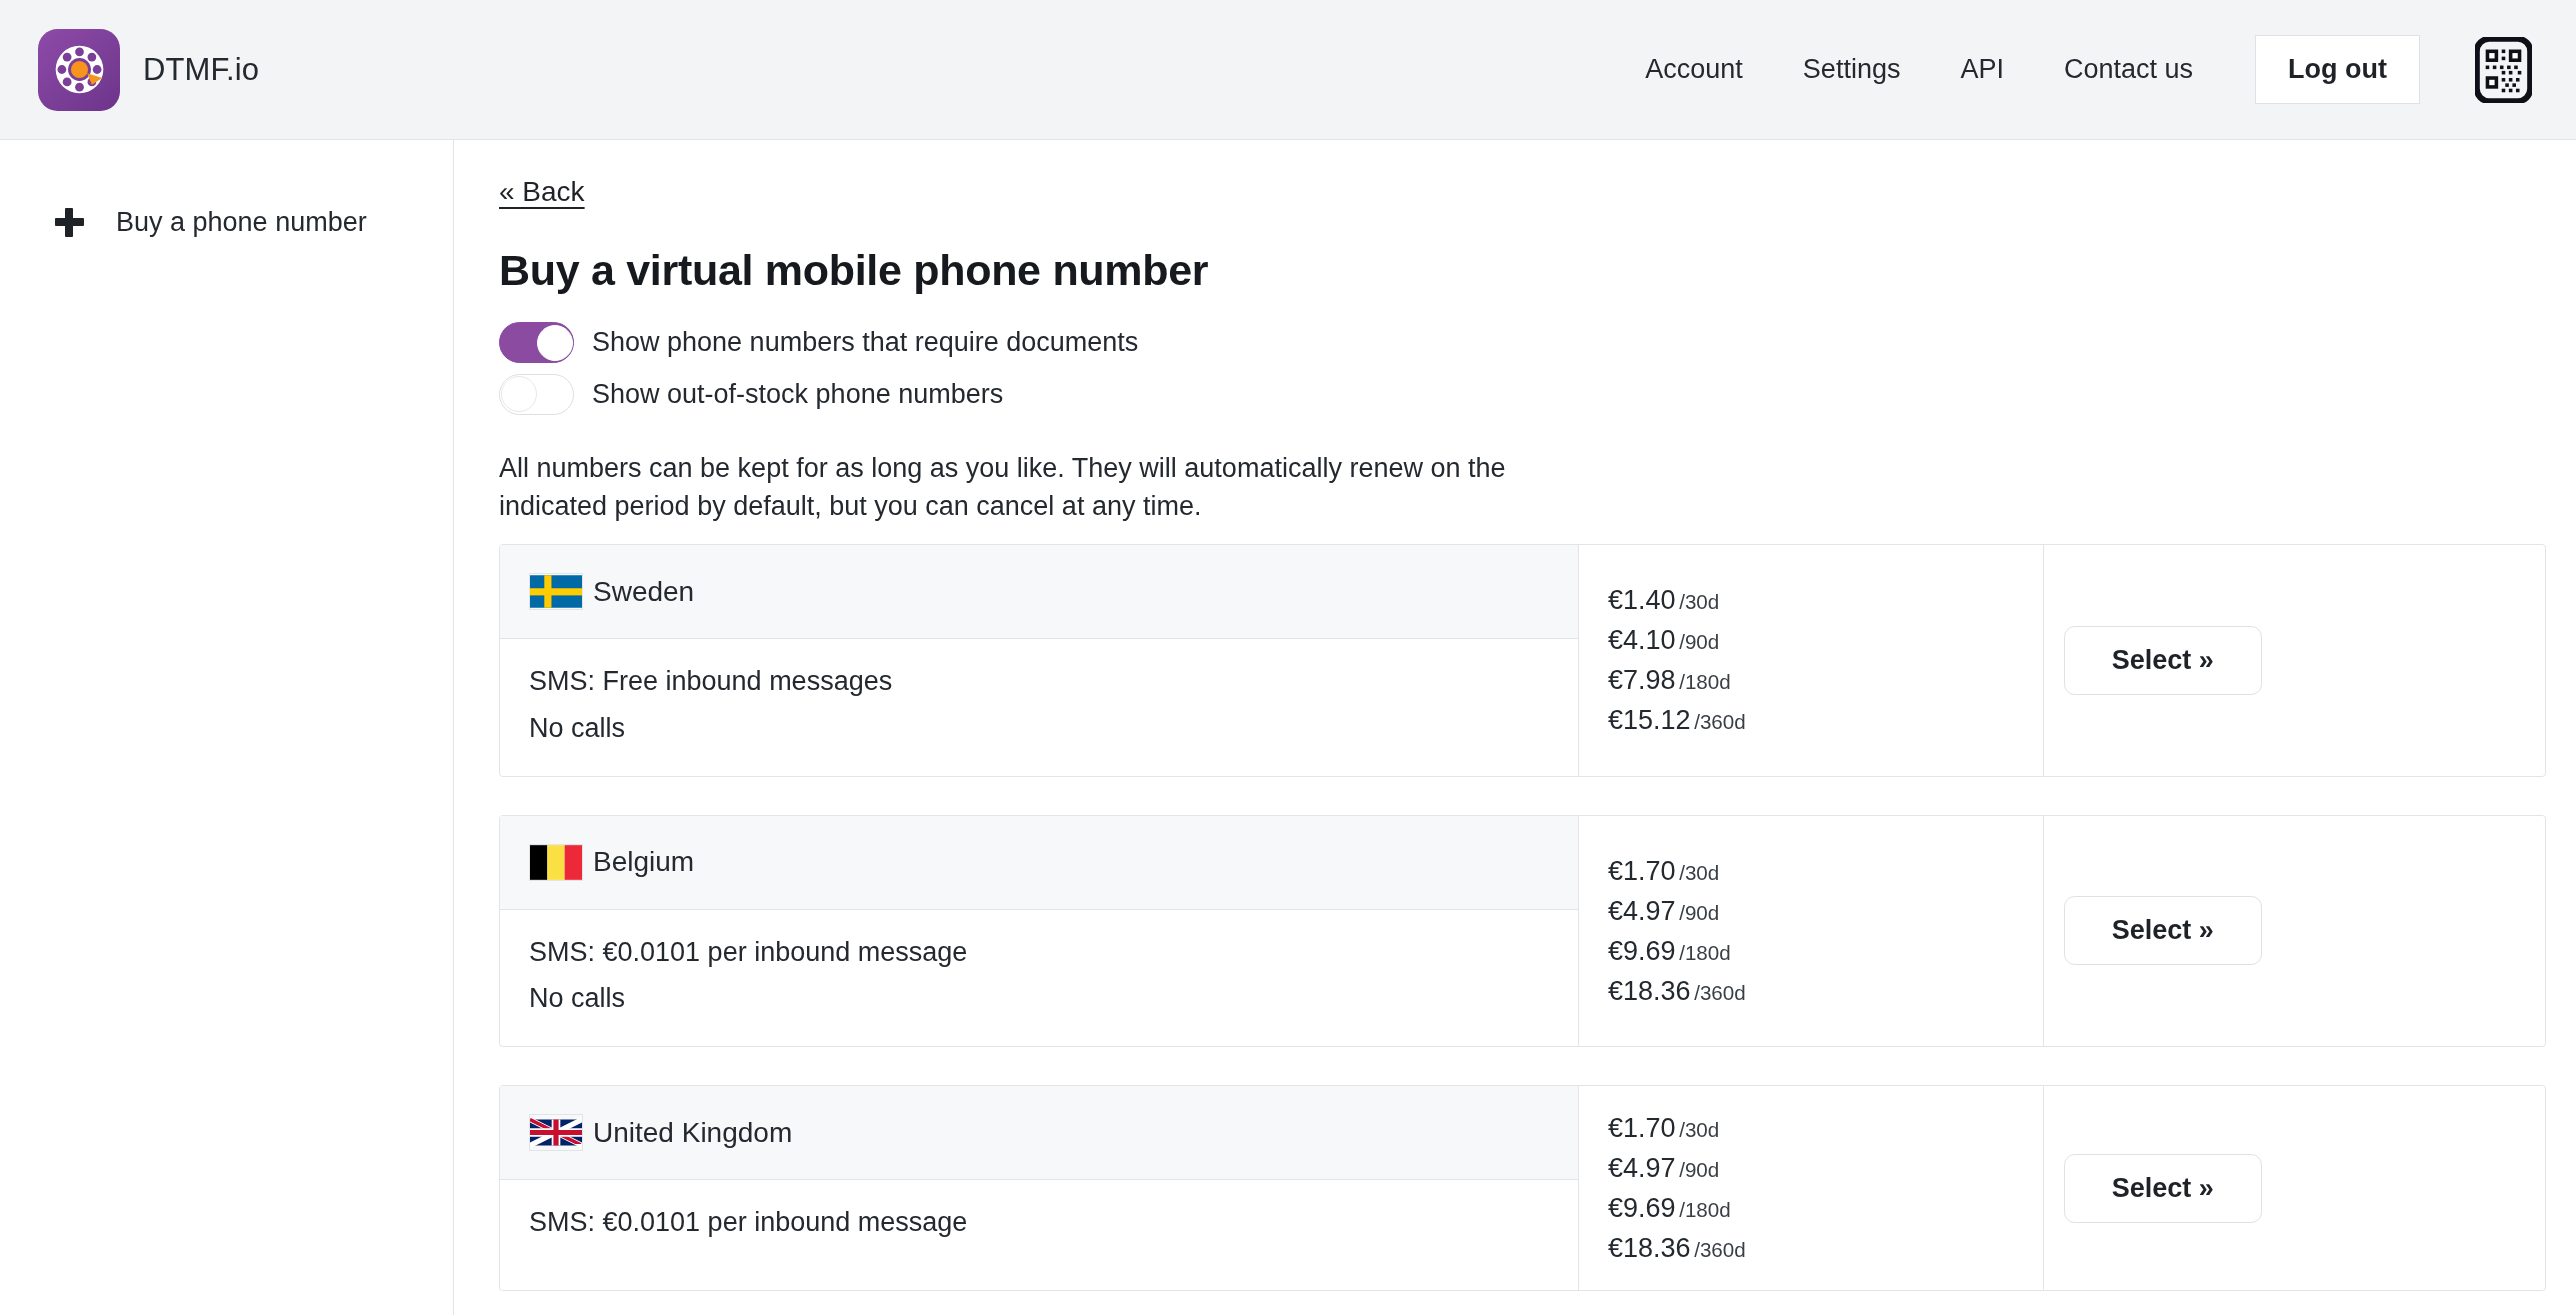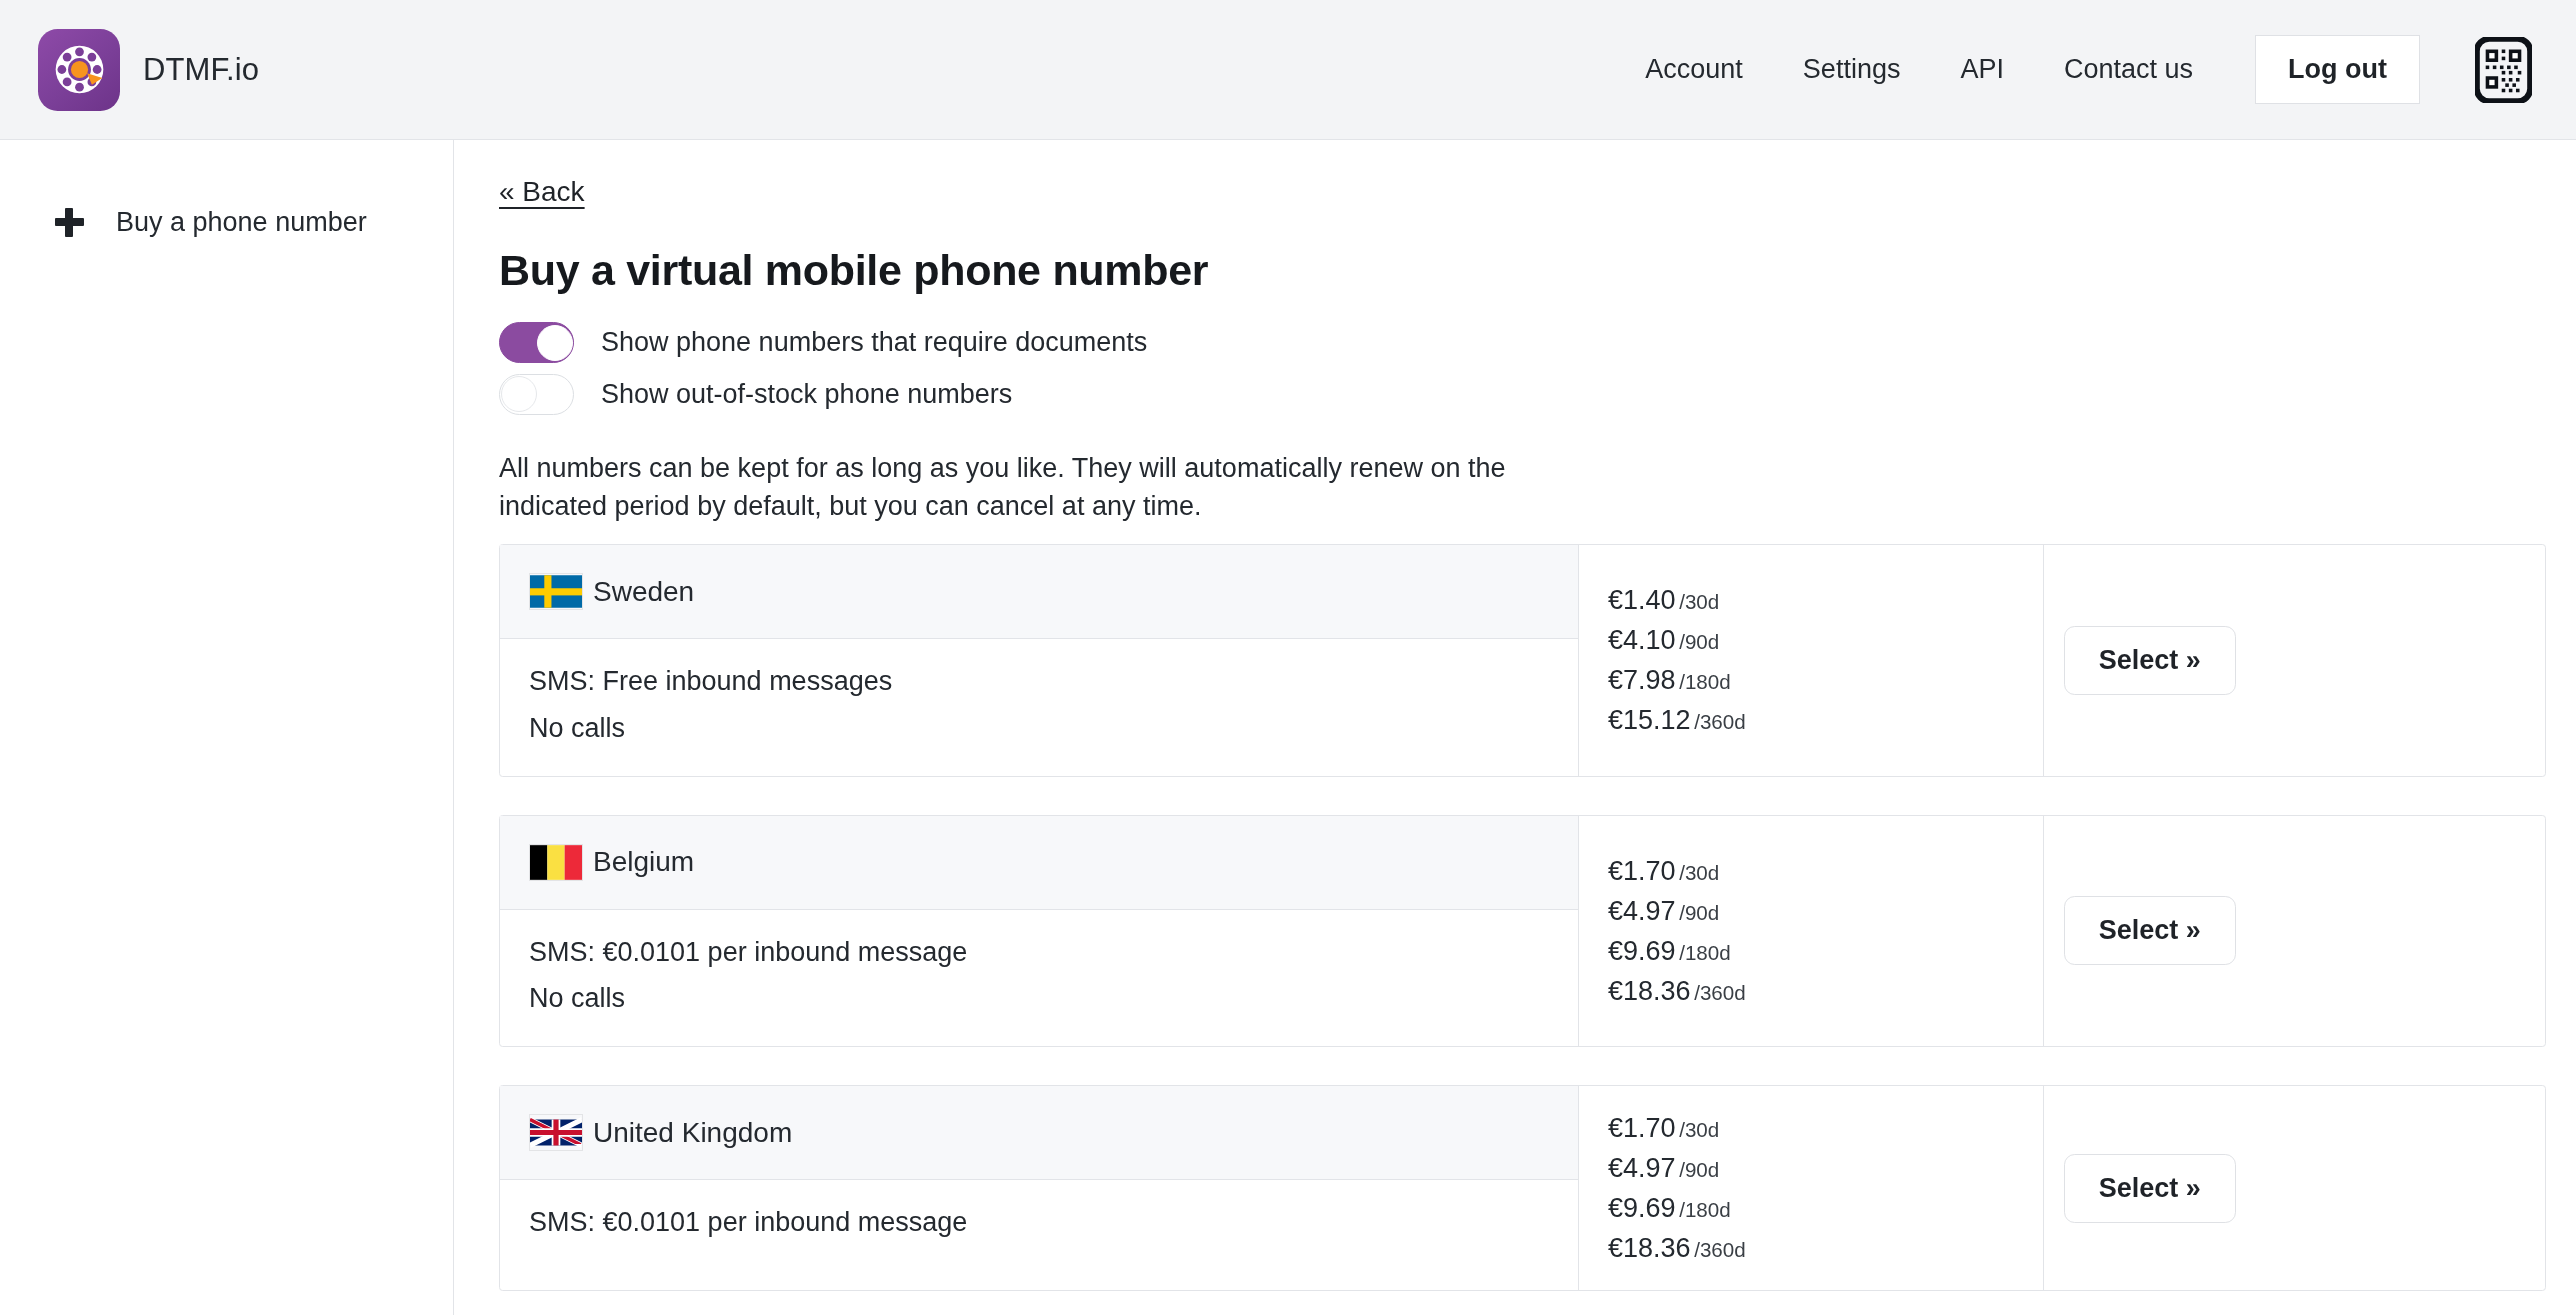--- a/index.html
+++ b/index.html
@@ -157,21 +157,21 @@
     font-size: 43px;
     font-weight: bold;
     letter-spacing: -0.3px;
     color: #16191d;
     margin-bottom: 27px;
   }
 
   .toggle-row {
     display: flex;
     align-items: center;
-    gap: 27px;
+    gap: 18px;
     margin-bottom: 10.7px;
     cursor: pointer;
     width: fit-content;
   }
 
   .switch {
     width: 75px;
     height: 41px;
     border-radius: 20.6px;
     position: relative;
@@ -296,21 +296,21 @@
   }
 
   .select-btn {
     background: #ffffff;
     border: 0.9px solid #dfe1e5;
     border-radius: 10.7px;
     font-family: inherit;
     font-size: 27px;
     font-weight: bold;
     color: #1f2328;
-    padding: 18px 34px;
+    padding: 18px 47px;
     cursor: pointer;
     white-space: nowrap;
     text-align: center;
   }
 </style>
 </head>
 <body>
 
 <div class="header">
   <a class="brand">

